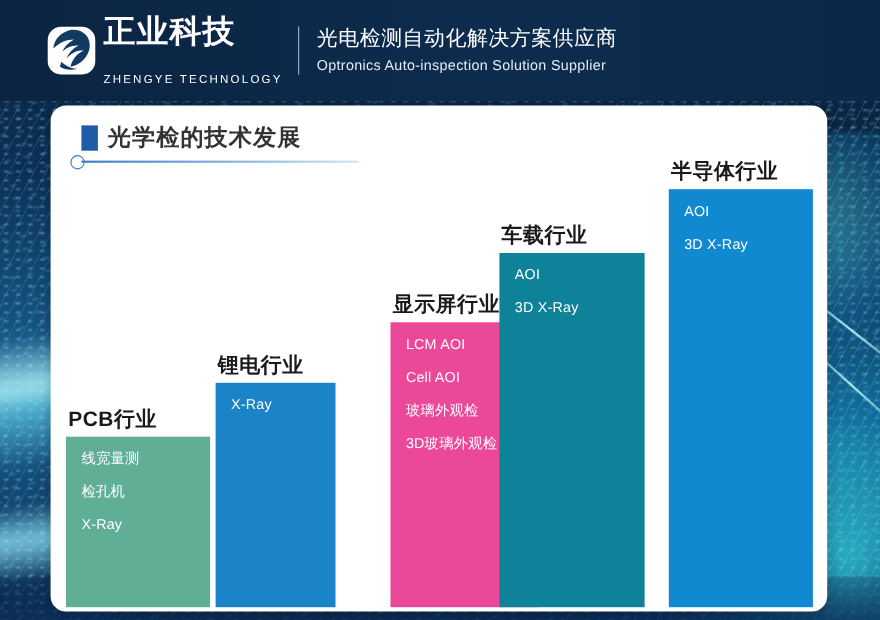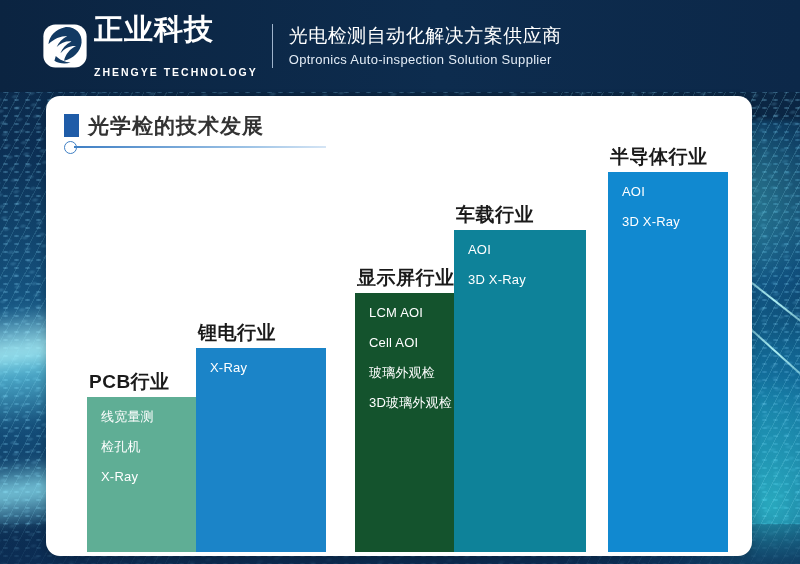--- a/index.html
+++ b/index.html
@@ -116,21 +116,21 @@
     font-size: 29px;
     font-weight: bold;
     letter-spacing: 1px;
     line-height: 1.02;
     font-family: "Liberation Sans", "DejaVu Sans", sans-serif;
   }
   .logo-en {
     color: #ffffff;
     font-size: 10.5px;
     letter-spacing: 2.0px;
-    font-weight: bold;
+    font-weight: normal;
     margin-top: 2px;
     line-height: 1;
   }
   .header-divider {
     width: 1px;
     height: 44px;
     background: #9fb4cc;
     margin: 0 16px 0 14px;
   }
   .slogan-cn {
@@ -152,21 +152,21 @@
     position: absolute;
     left: 46px; top: 96px;
     width: 706px; height: 460px;
     background: #ffffff;
     border-radius: 14px;
     box-shadow: 0 2px 10px rgba(0,0,0,0.22);
     overflow: hidden;
   }
   .panel-title-row {
     position: absolute;
-    left: 18px; top: 18px;
+    left: 28px; top: 18px;
     display: flex;
     align-items: center;
   }
   .title-square {
     width: 15px; height: 23px;
     background: #1F5CA8;
     margin-right: 9px;
   }
   .panel-title {
     font-size: 21px;
@@ -269,51 +269,51 @@
   <div class="panel">
 
     <div class="panel-title-row">
       <div class="title-square"></div>
       <div class="panel-title">光学检的技术发展</div>
     </div>
     <div class="title-dot"></div>
     <div class="title-rule"></div>
 
     <div class="chart" id="chart">
-        <div class="bar-group" style="left: 14px; width: 131px; height: 155px; margin-left: 27px;">
+        <div class="bar-group" style="left: 14px; width: 131px; height: 155px;">
           <div class="bar-label">PCB行业</div>
           <div class="bar" style="background: rgb(95, 174, 149);">
             <div class="bar-item">线宽量测</div>
             <div class="bar-item">检孔机</div>
             <div class="bar-item">X-Ray</div>
           </div>
         </div>
-        <div class="bar-group" style="left: 150px; width: 130px; height: 204px;">
+        <div class="bar-group" style="left: 150px; width: 109px; height: 204px;">
           <div class="bar-label">锂电行业</div>
           <div class="bar" style="background: rgb(27, 132, 200);">
             <div class="bar-item">X-Ray</div>
           </div>
         </div>
         <div class="bar-group" style="left: 284px; width: 134px; height: 259px; margin-left: 25px;">
           <div class="bar-label">显示屏行业</div>
-          <div class="bar" style="background: #14532d;">
+          <div class="bar" style="background: #ec4899;">
             <div class="bar-item">LCM AOI</div>
             <div class="bar-item">Cell AOI</div>
             <div class="bar-item">玻璃外观检</div>
             <div class="bar-item">3D玻璃外观检</div>
           </div>
         </div>
         <div class="bar-group" style="left: 408px; width: 132px; height: 322px;">
           <div class="bar-label">车载行业</div>
           <div class="bar" style="background: rgb(14, 130, 153);">
             <div class="bar-item">AOI</div>
             <div class="bar-item">3D X-Ray</div>
           </div>
         </div>
-        <div class="bar-group" style="left: 562px; width: 120px; height: 380px;">
+        <div class="bar-group" style="left: 562px; width: 131px; height: 380px;">
           <div class="bar-label">半导体行业</div>
           <div class="bar" style="background: rgb(17, 137, 208);">
             <div class="bar-item">AOI</div>
             <div class="bar-item">3D X-Ray</div>
           </div>
         </div>
       </div>
 
   </div>
 </div>

